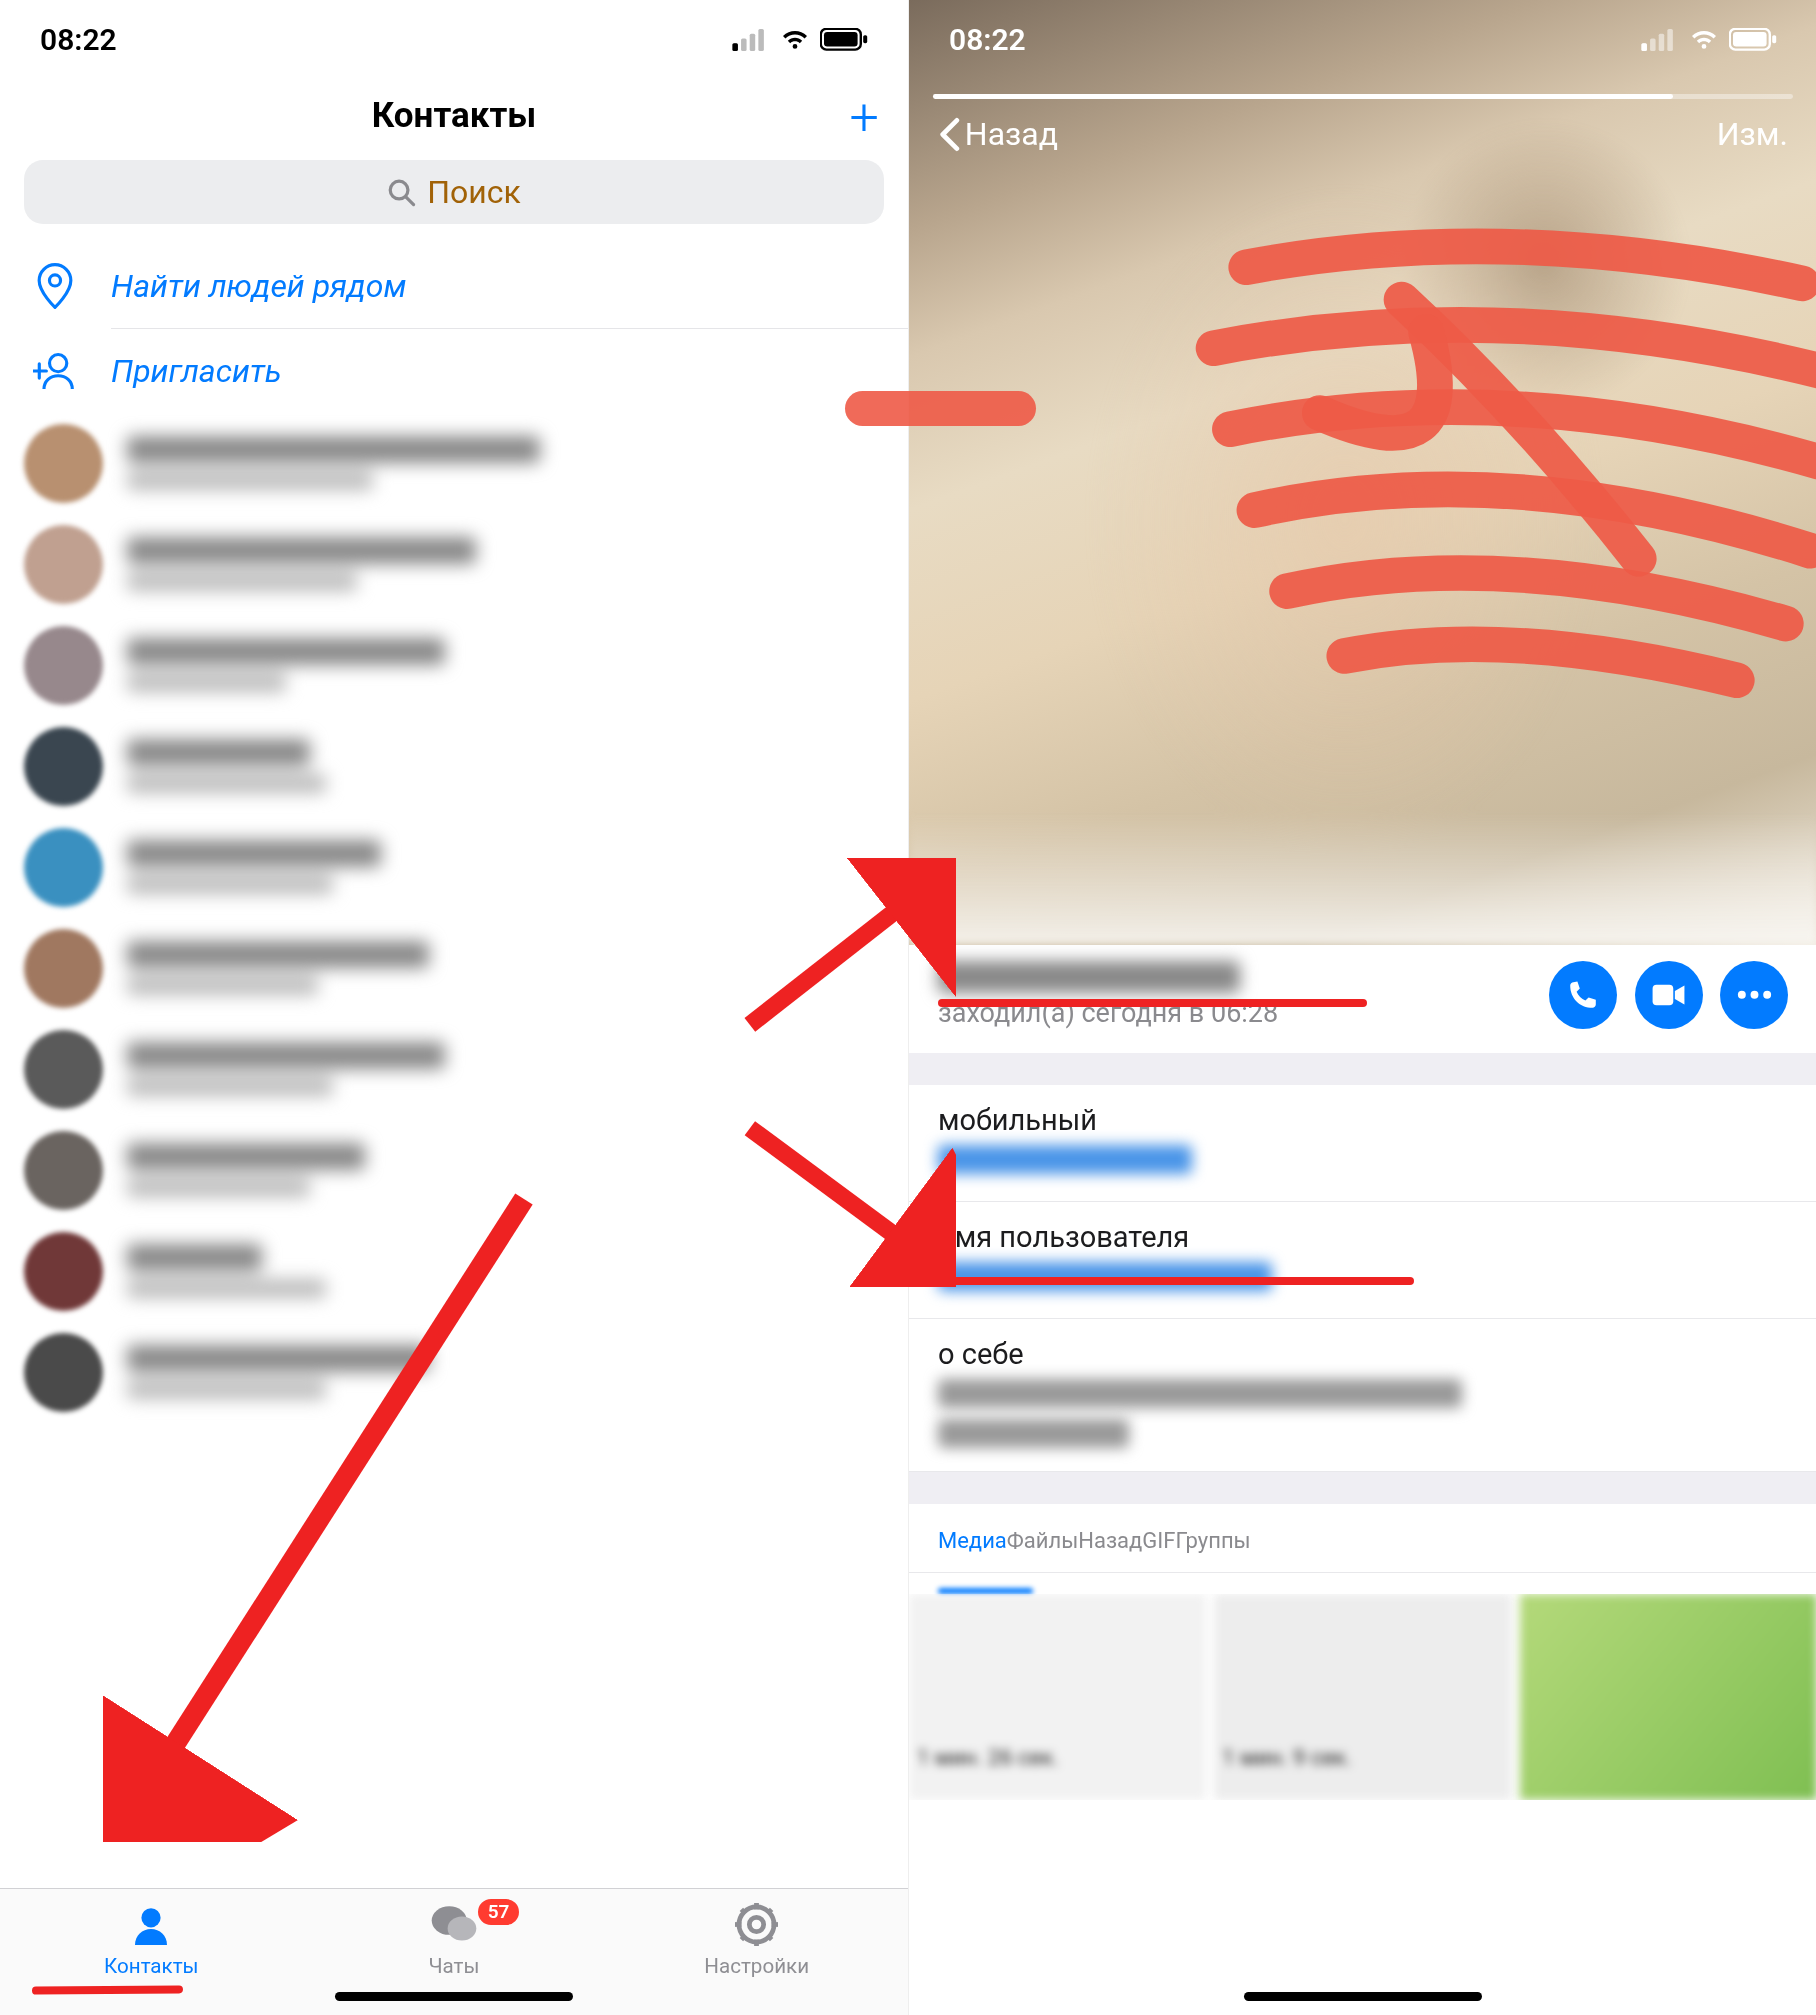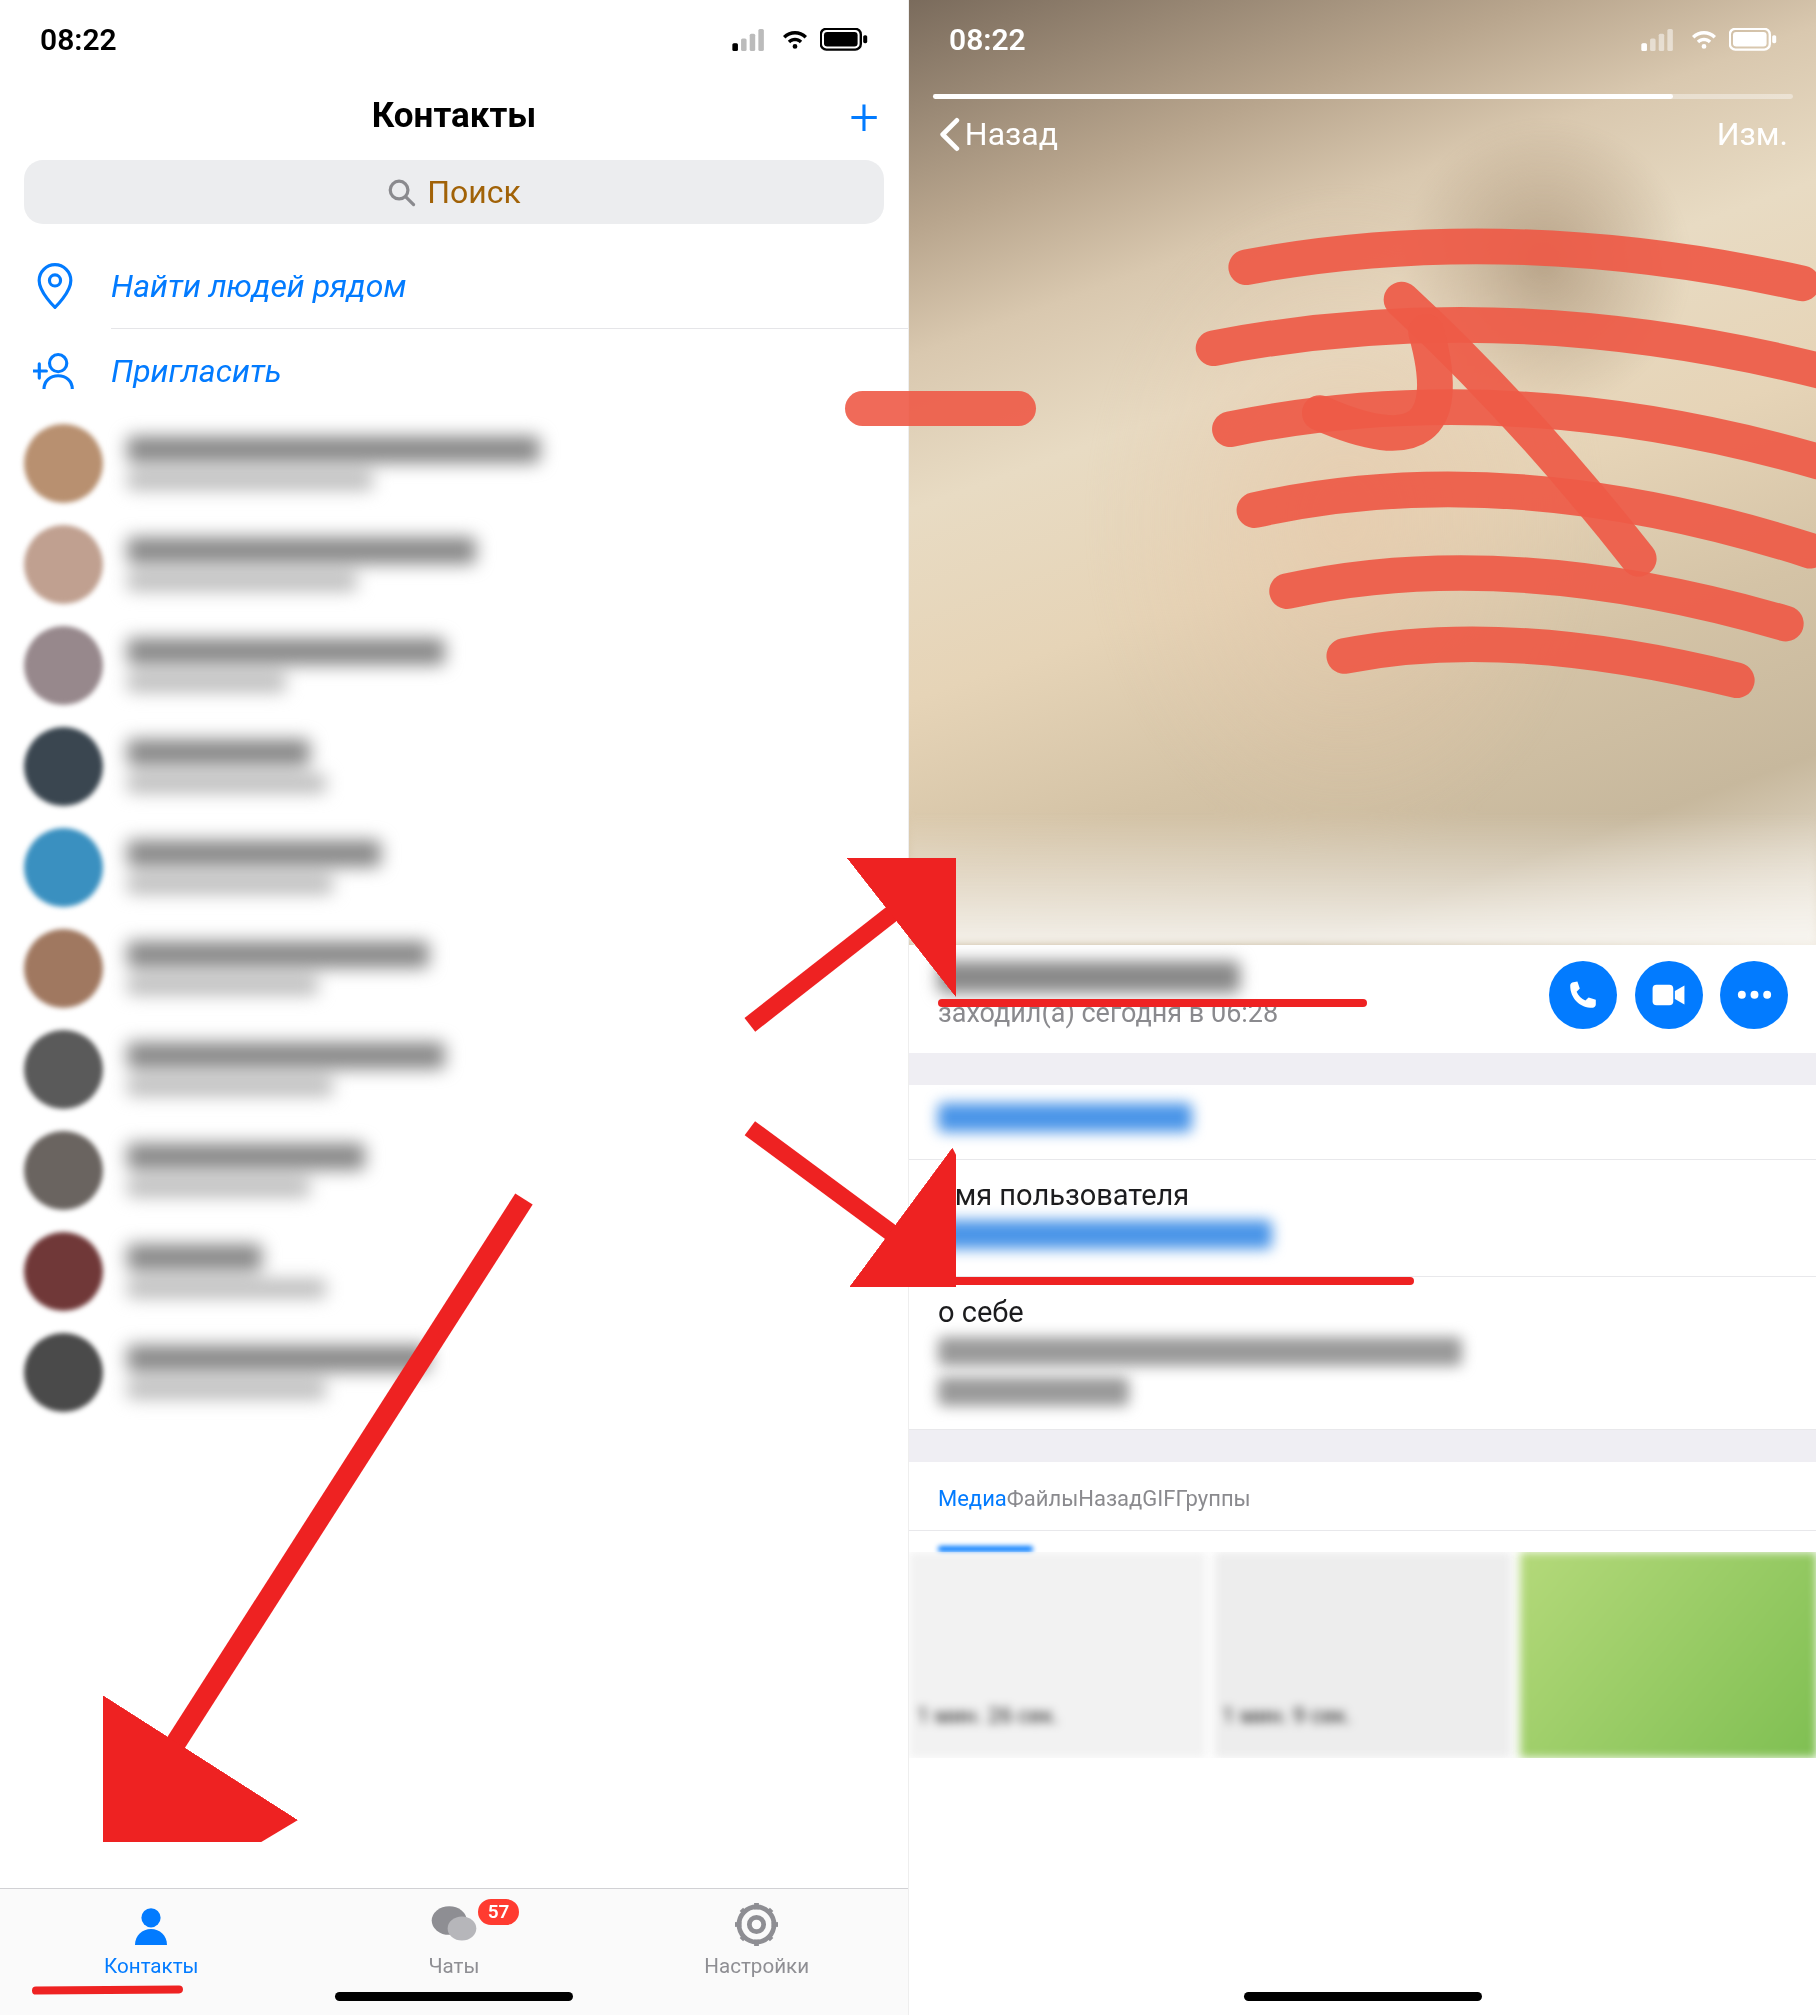--- a/index.html
+++ b/index.html
@@ -399,20 +399,21 @@
               <circle cx="22" cy="6" r="5" fill="#fff"></circle>
               <circle cx="38" cy="6" r="5" fill="#fff"></circle>
             </svg>
         </div>
       </div>
     </div>
 
     <div class="gap-band"></div>
 
     <div class="info-row">
+      <div class="info-label">мобильный</div>
       <div class="info-value"><span class="blur-val" style="width:254px;height:29px;"></span></div>
     </div>
     <div class="info-row">
       <div class="info-label">имя пользователя</div>
       <div class="info-value"><span class="blur-val" style="width:334px;height:29px;"></span></div>
     </div>
     <div class="info-row">
       <div class="info-label">о себе</div>
       <div><span class="blur-gray" style="width:524px;height:29px;"></span></div>
       <div style="margin-top:8px;"><span class="blur-gray" style="width:191px;height:29px;"></span></div>

